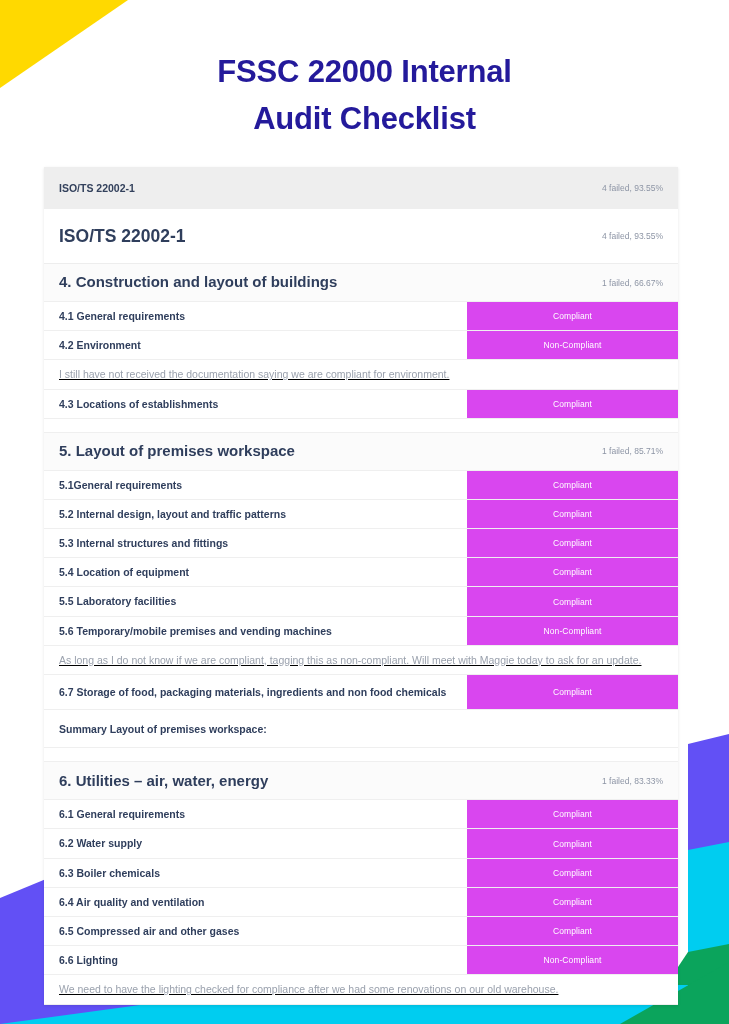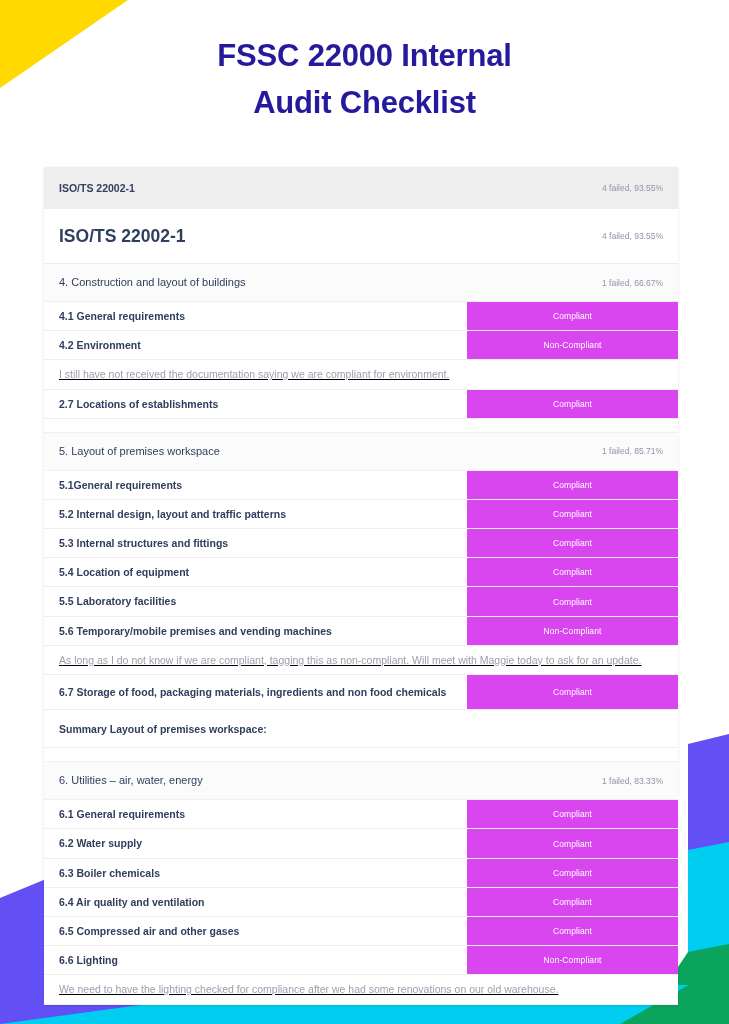--- a/index.html
+++ b/index.html
@@ -15,21 +15,21 @@
     background: #ffffff;
     position: relative;
   }
 
   #deco-layer { position: absolute; inset: 0; z-index: 0; }
 
   
   .header {
     position: relative;
     z-index: 2;
-    padding-top: 32px;
+    padding-top: 48px;
     text-align: center;
   }
   .page-title {
     color: #241a9b;
     font-size: 31px;
     font-weight: bold;
     line-height: 1.52;
     letter-spacing: -0.2px;
   }
 
@@ -111,22 +111,22 @@
   .row-badge.compliant { background: #d946ef; }
   .row-badge.noncompliant { background: #d946ef; }
 
   
   .row.section {
     min-height: 38px;
     background: #fbfbfb;
   }
   .row.section .row-label {
     flex: 1 1 auto;
-    font-size: 11px;
-    font-weight: normal;
+    font-size: 15px;
+    font-weight: bold;
   }
   .row.section .row-stat {
     display: flex;
     align-items: center;
     padding-right: 15px;
     font-size: 8.5px;
     color: #8d95a5;
     white-space: nowrap;
   }
 
@@ -212,21 +212,21 @@
         <div class="row-badge compliant">Compliant</div>
       </div>
       <div class="row">
         <div class="row-label">4.2 Environment</div>
         <div class="row-badge noncompliant">Non-Compliant</div>
       </div>
       <div class="row note">
         <div class="row-label">I still have not received the documentation saying we are compliant for environment.</div>
       </div>
       <div class="row">
-        <div class="row-label">2.7 Locations of establishments</div>
+        <div class="row-label">4.3 Locations of establishments</div>
         <div class="row-badge compliant">Compliant</div>
       </div>
       <div class="row spacer">
         <div class="row-label"></div>
       </div>
       <div class="row section">
         <div class="row-label">5. Layout of premises workspace</div>
         <div class="row-stat">1 failed, 85.71%</div>
       </div>
       <div class="row">

